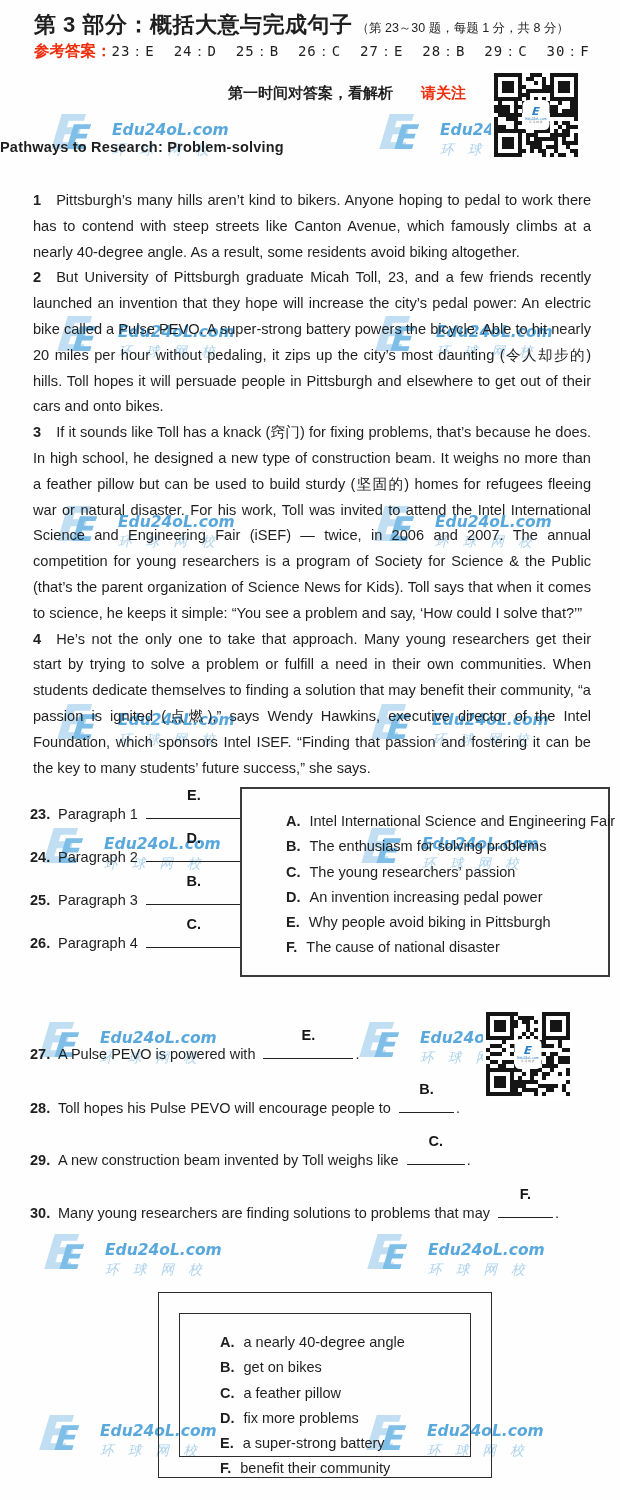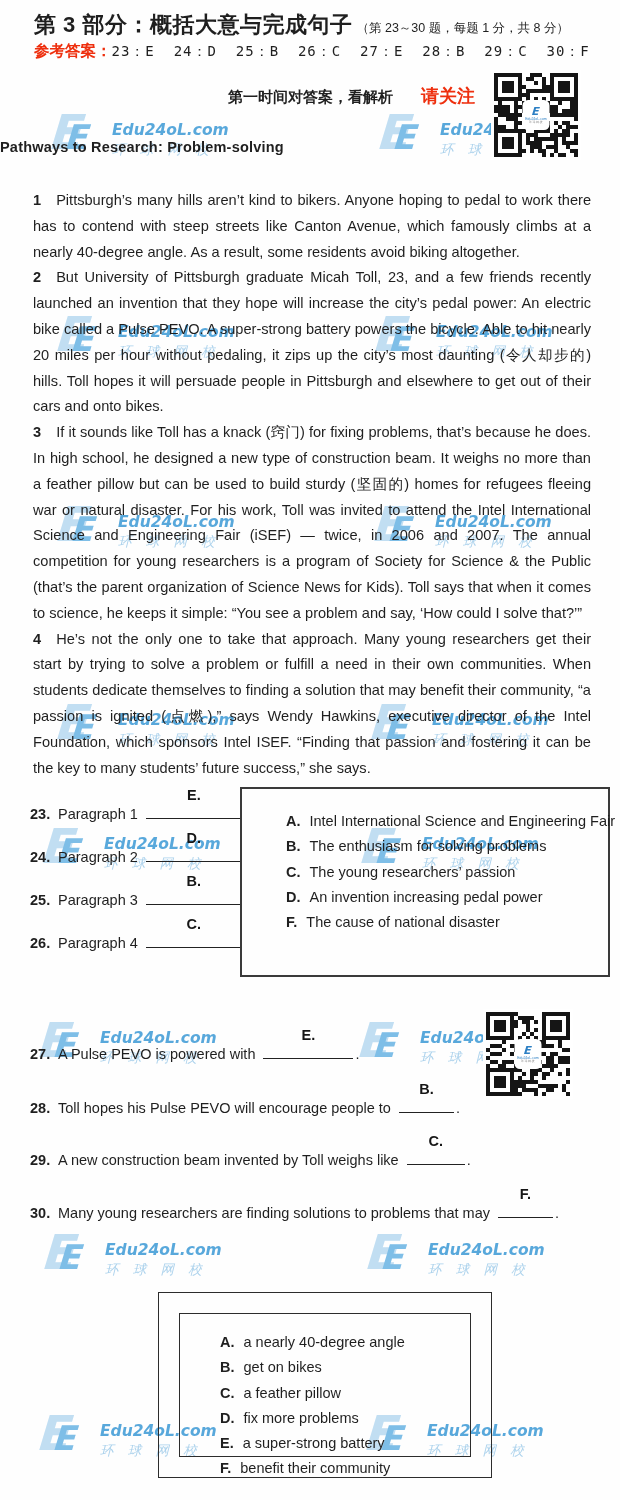--- a/index.html
+++ b/index.html
@@ -35,21 +35,21 @@
   .wm-text{margin-left:4px;margin-top:8px;line-height:1.05;}
   .wm-site{font:italic 700 15.5px "DejaVu Sans", sans-serif;color:var(--wm-text);white-space:nowrap;}
   .wm-school{font:italic 400 13.5px "DejaVu Sans", sans-serif;color:var(--wm-pale);letter-spacing:5px;white-space:nowrap;margin-top:2px;}
   
   .hline{position:absolute;left:34px;white-space:nowrap;z-index:1;}
   .part-heading{font-size:22px;font-weight:700;letter-spacing:.5px;}
   .part-note{font-size:12.5px;margin-left:4px;}
   .ak-label{font-size:15.5px;font-weight:700;color:var(--red);}
   .ak-values{font:400 14px "DejaVu Sans Mono", monospace;letter-spacing:1px;white-space:pre;}
   .promo{font-size:15px;font-weight:600;}
-  .promo-follow{font-size:18px;font-weight:700;color:var(--red);margin-left:28px;}
+  .promo-follow{font-size:15px;font-weight:700;color:var(--red);margin-left:28px;}
   .title{
     position:absolute;left:0;width:100%;top:139px;
     font-size:14.5px;font-weight:700;z-index:1;letter-spacing:.2px;
   }
   
   .qr{position:absolute;z-index:3;background:#fff;padding:3px;}
   .qr svg{display:block;}
   .qr-logo{
     position:absolute;left:50%;top:50%;transform:translate(-50%,-50%);
     width:24px;height:27px;background:#fff;border-radius:4px;
@@ -556,20 +556,21 @@
       <div class="q-row" style="top: 892px;"><span class="q-num">25.</span><span class="q-label">Paragraph 3</span><span class="blank" style="width: 96px;"><span class="ans">B.</span></span></div>
       <div class="q-row" style="top: 935px;"><span class="q-num">26.</span><span class="q-label">Paragraph 4</span><span class="blank" style="width: 96px;"><span class="ans">C.</span></span></div>
     </div>
 
   <div class="obox1">
     <div class="obox1-list" id="box1-list">
         <div class="opt"><span class="opt-letter">A.</span><span class="opt-text">Intel International Science and Engineering Fair</span></div>
         <div class="opt"><span class="opt-letter">B.</span><span class="opt-text">The enthusiasm for solving problems</span></div>
         <div class="opt"><span class="opt-letter">C.</span><span class="opt-text">The young researchers’ passion</span></div>
         <div class="opt"><span class="opt-letter">D.</span><span class="opt-text">An invention increasing pedal power</span></div>
+        <div class="opt"><span class="opt-letter">E.</span><span class="opt-text">Why people avoid biking in Pittsburgh</span></div>
         <div class="opt"><span class="opt-letter">F.</span><span class="opt-text">The cause of national disaster</span></div>
       </div>
   </div>
 
   <div class="qr" id="qr2" style="left:483px;top:1009px">
       <svg xmlns="http://www.w3.org/2000/svg" width="84" height="84" fill="#151515">
         <rect x="0" y="0" width="4" height="4"></rect>
         <rect x="4" y="0" width="4" height="4"></rect>
         <rect x="8" y="0" width="4" height="4"></rect>
         <rect x="12" y="0" width="4" height="4"></rect>

